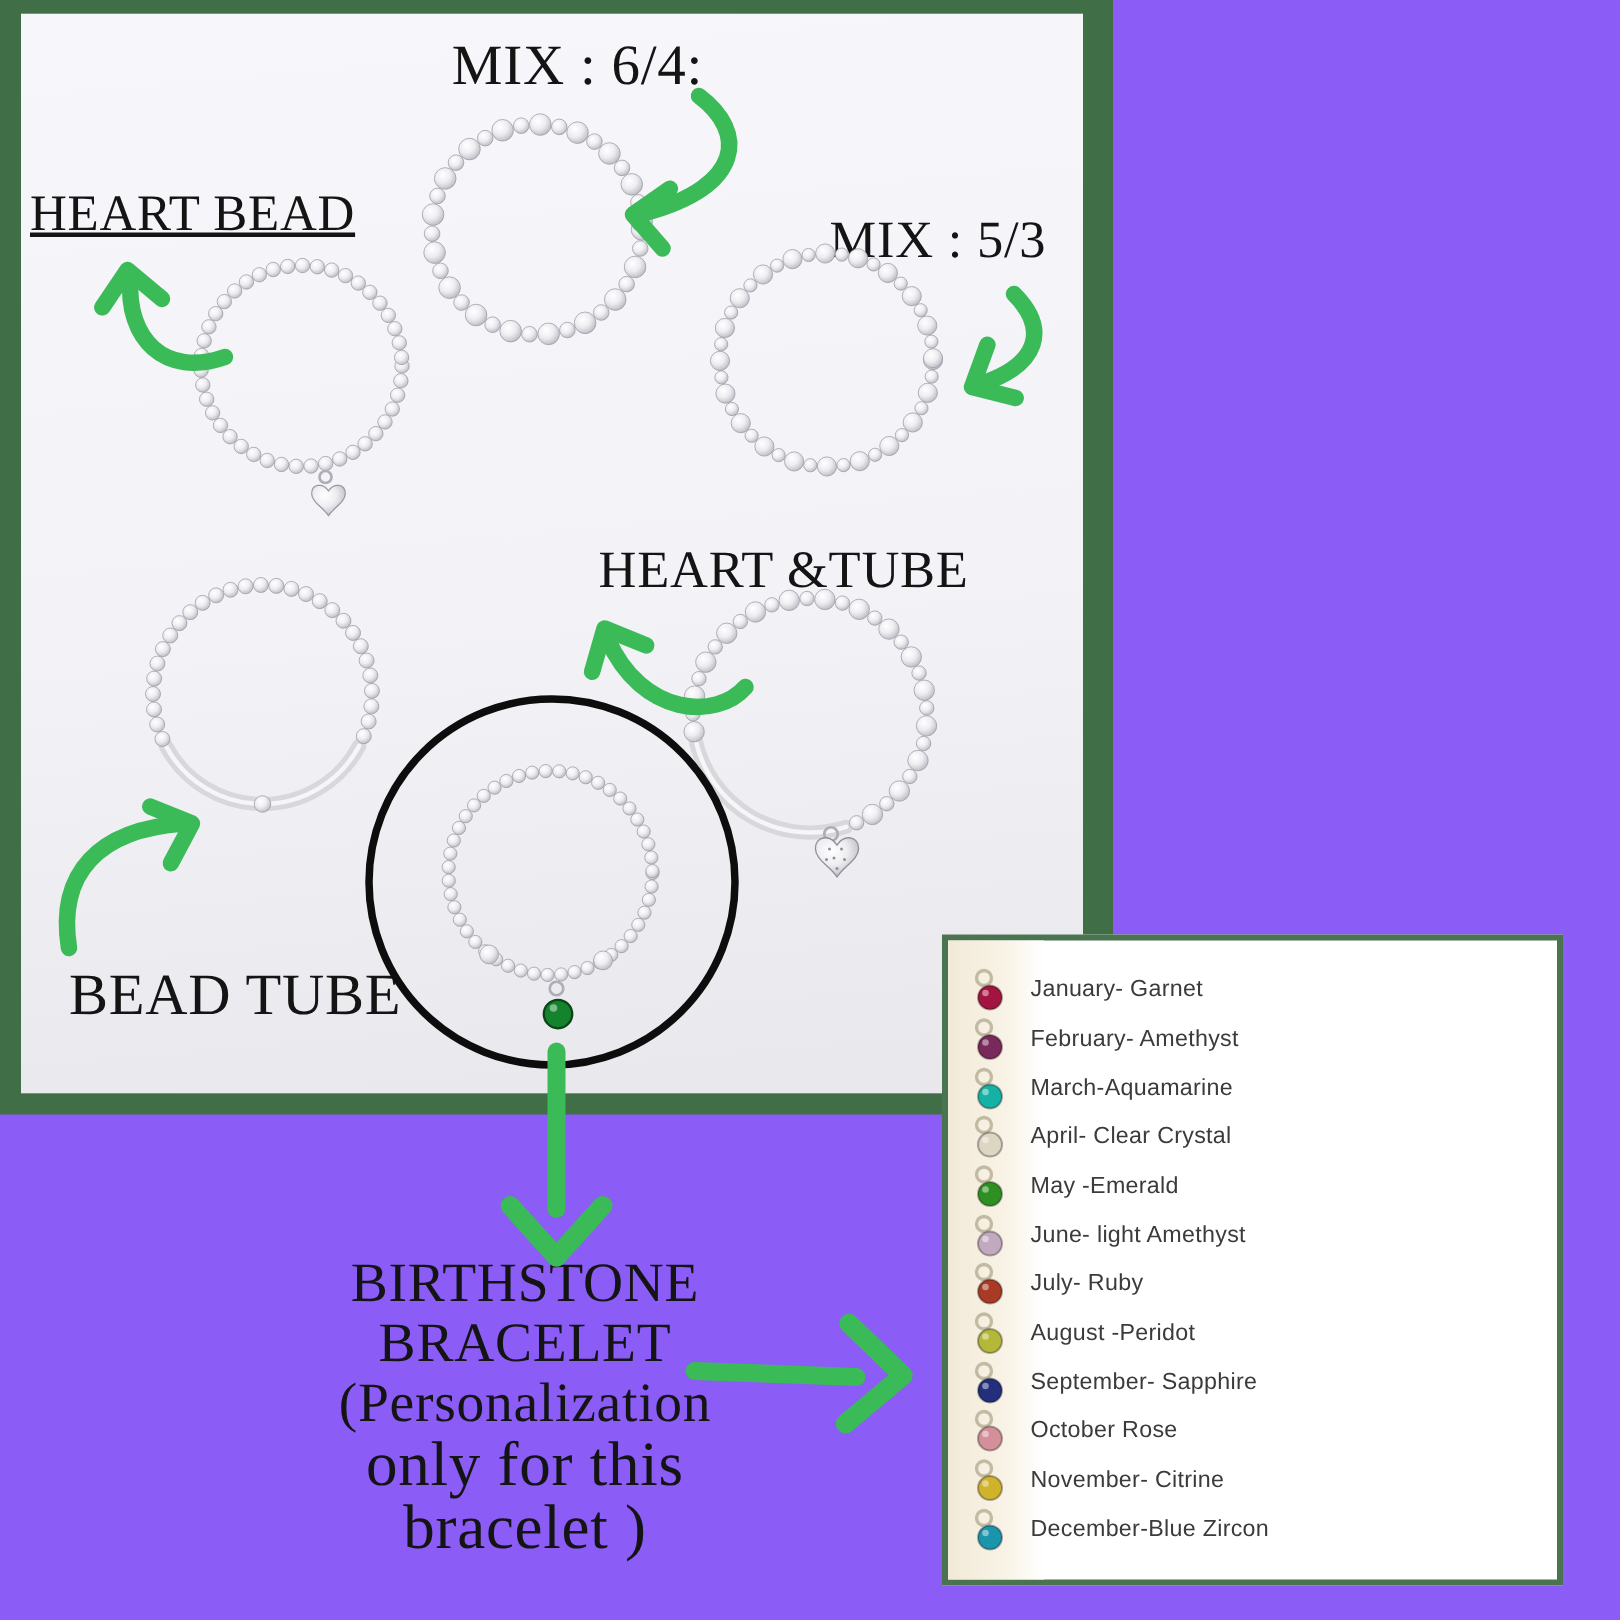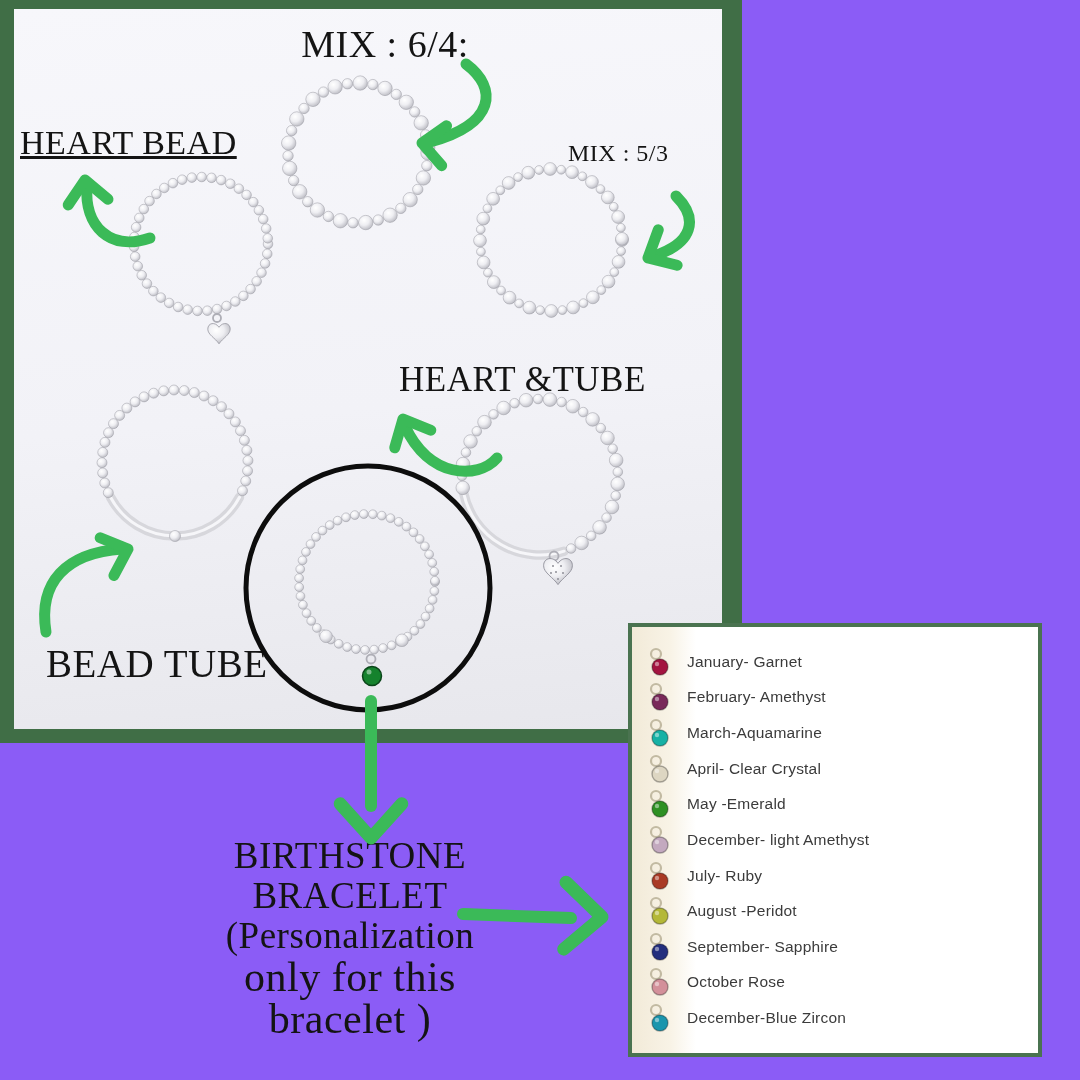--- a/index.html
+++ b/index.html
@@ -8,21 +8,21 @@
   
   .photo-frame{position:absolute;left:0;top:0;width:742px;height:743px;box-sizing:border-box;
     border-top:9px solid #406e46;border-left:14px solid #406e46;
     border-right:20px solid #406e46;border-bottom:14px solid #406e46;
     background:linear-gradient(175deg,#f7f7fb 0%,#f2f2f7 55%,#e7e7ec 100%);z-index:1;}
   
   .photo-label{position:absolute;font-family:"Liberation Serif",serif;color:#141414;
     letter-spacing:.5px;z-index:3;white-space:nowrap;}
   .lbl-mix64{left:255px;top:22px;width:260px;font-size:38px;text-align:center;}
   .lbl-heartbead{left:20px;top:124px;font-size:34px;text-decoration:underline;}
-  .lbl-mix53{left:568px;top:140px;font-size:24px;}
+  .lbl-mix53{left:553px;top:140px;font-size:35px;}
   .lbl-hearttube{left:399px;top:360px;font-size:35px;}
   .lbl-beadtube{left:46px;top:641px;font-size:39px;}
   
   .caption{position:absolute;left:150px;top:836px;width:400px;text-align:center;
     font-family:"Liberation Serif",serif;color:#141414;z-index:3;}
   .cap-line{font-size:37px;line-height:40px;letter-spacing:.5px;}
   .cap-line:nth-child(n+4){font-size:42px;line-height:42px;}
   
   .panel{position:absolute;left:628px;top:623px;width:414px;height:434px;box-sizing:border-box;
     border:4px solid #4a7350;background:#ffffff;z-index:2;}
@@ -99,21 +99,21 @@
             <circle cx="12" cy="17" r="2.2" fill="rgba(255,255,255,0.45)"></circle>
           </svg>
         <span class="bs-label">May -Emerald</span>
       </div>
       <div class="bs-row">
         <svg class="charm" viewBox="0 0 30 30">
             <circle cx="11" cy="7" r="5" fill="none" stroke="#c2baa2" stroke-width="2.2"></circle>
             <circle class="stone" cx="15" cy="20" r="8" stroke="rgba(0,0,0,0.30)" stroke-width="1.4" fill="#c3a9bf"></circle>
             <circle cx="12" cy="17" r="2.2" fill="rgba(255,255,255,0.45)"></circle>
           </svg>
-        <span class="bs-label">December- light Amethyst</span>
+        <span class="bs-label">June- light Amethyst</span>
       </div>
       <div class="bs-row">
         <svg class="charm" viewBox="0 0 30 30">
             <circle cx="11" cy="7" r="5" fill="none" stroke="#c2baa2" stroke-width="2.2"></circle>
             <circle class="stone" cx="15" cy="20" r="8" stroke="rgba(0,0,0,0.30)" stroke-width="1.4" fill="#a93a25"></circle>
             <circle cx="12" cy="17" r="2.2" fill="rgba(255,255,255,0.45)"></circle>
           </svg>
         <span class="bs-label">July- Ruby</span>
       </div>
       <div class="bs-row">
@@ -132,20 +132,28 @@
           </svg>
         <span class="bs-label">September- Sapphire</span>
       </div>
       <div class="bs-row">
         <svg class="charm" viewBox="0 0 30 30">
             <circle cx="11" cy="7" r="5" fill="none" stroke="#c2baa2" stroke-width="2.2"></circle>
             <circle class="stone" cx="15" cy="20" r="8" stroke="rgba(0,0,0,0.30)" stroke-width="1.4" fill="#d3909a"></circle>
             <circle cx="12" cy="17" r="2.2" fill="rgba(255,255,255,0.45)"></circle>
           </svg>
         <span class="bs-label">October Rose</span>
+      </div>
+      <div class="bs-row">
+        <svg class="charm" viewBox="0 0 30 30">
+            <circle cx="11" cy="7" r="5" fill="none" stroke="#c2baa2" stroke-width="2.2"></circle>
+            <circle class="stone" cx="15" cy="20" r="8" stroke="rgba(0,0,0,0.30)" stroke-width="1.4" fill="#cfb32b"></circle>
+            <circle cx="12" cy="17" r="2.2" fill="rgba(255,255,255,0.45)"></circle>
+          </svg>
+        <span class="bs-label">November- Citrine</span>
       </div>
       <div class="bs-row">
         <svg class="charm" viewBox="0 0 30 30">
             <circle cx="11" cy="7" r="5" fill="none" stroke="#c2baa2" stroke-width="2.2"></circle>
             <circle class="stone" cx="15" cy="20" r="8" stroke="rgba(0,0,0,0.30)" stroke-width="1.4" fill="#1a95ad"></circle>
             <circle cx="12" cy="17" r="2.2" fill="rgba(255,255,255,0.45)"></circle>
           </svg>
         <span class="bs-label">December-Blue Zircon</span>
       </div>
     </div>

